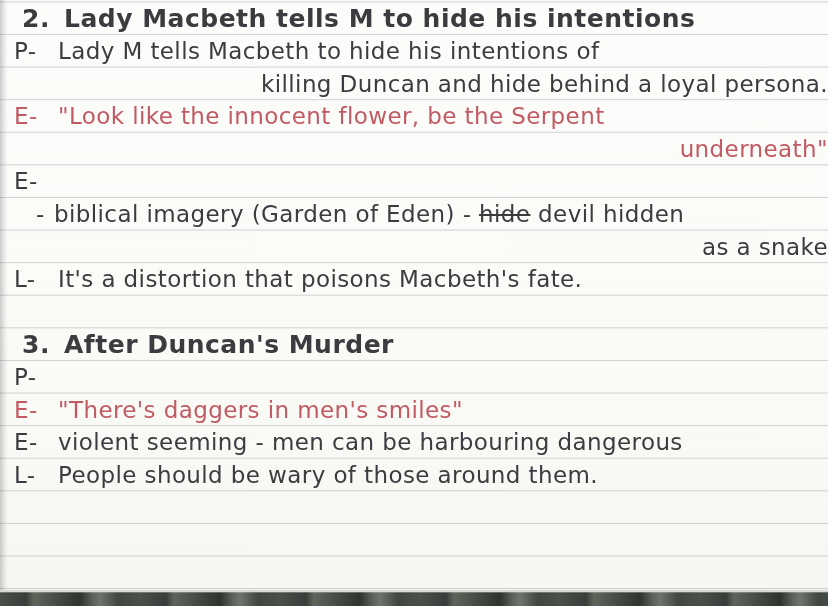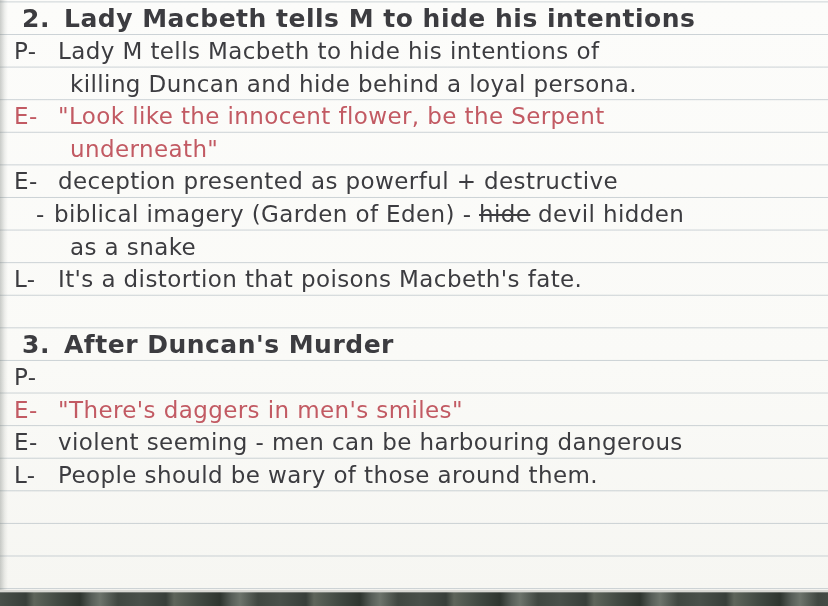--- a/index.html
+++ b/index.html
@@ -56,21 +56,21 @@
     position: relative;
     height: 32.6px;
     line-height: 33px;
     padding-left: 50px;
     font-size: 23px;
     letter-spacing: 0.4px;
     white-space: nowrap;
   }
   .line .label { position: absolute; left: 6px; }
 
-  .line.indent { padding-left: 62px; }
+  .line.indent { padding-left: 62px; text-align: right; }
   .line.dash   { padding-left: 46px; }
   .line.dash .label { left: 28px; }
 
   .line.title { padding-left: 56px; font-weight: bold; font-size: 25px; letter-spacing: 0.5px; }
   .line.title .label { left: 14px; font-weight: bold; }
 
   .line.red { color: var(--accent); }
 
   .struck { text-decoration: line-through; margin-top: 12px; }
 
@@ -103,21 +103,20 @@
       <span class="label">E-</span>
       <span>"Look like the innocent flower, be the Serpent</span>
     </div>
 
     <div class="line indent red">
       <span>underneath"</span>
     </div>
 
     <div class="line">
       <span class="label">E-</span>
-      <span>deception presented as powerful + destructive</span>
     </div>
 
     <div class="line dash">
       <span class="label">-</span>
       <span>biblical imagery (Garden of Eden) - </span><span class="struck">hide</span><span> devil hidden</span>
     </div>
 
     <div class="line indent">
       <span>as a snake</span>
     </div>

